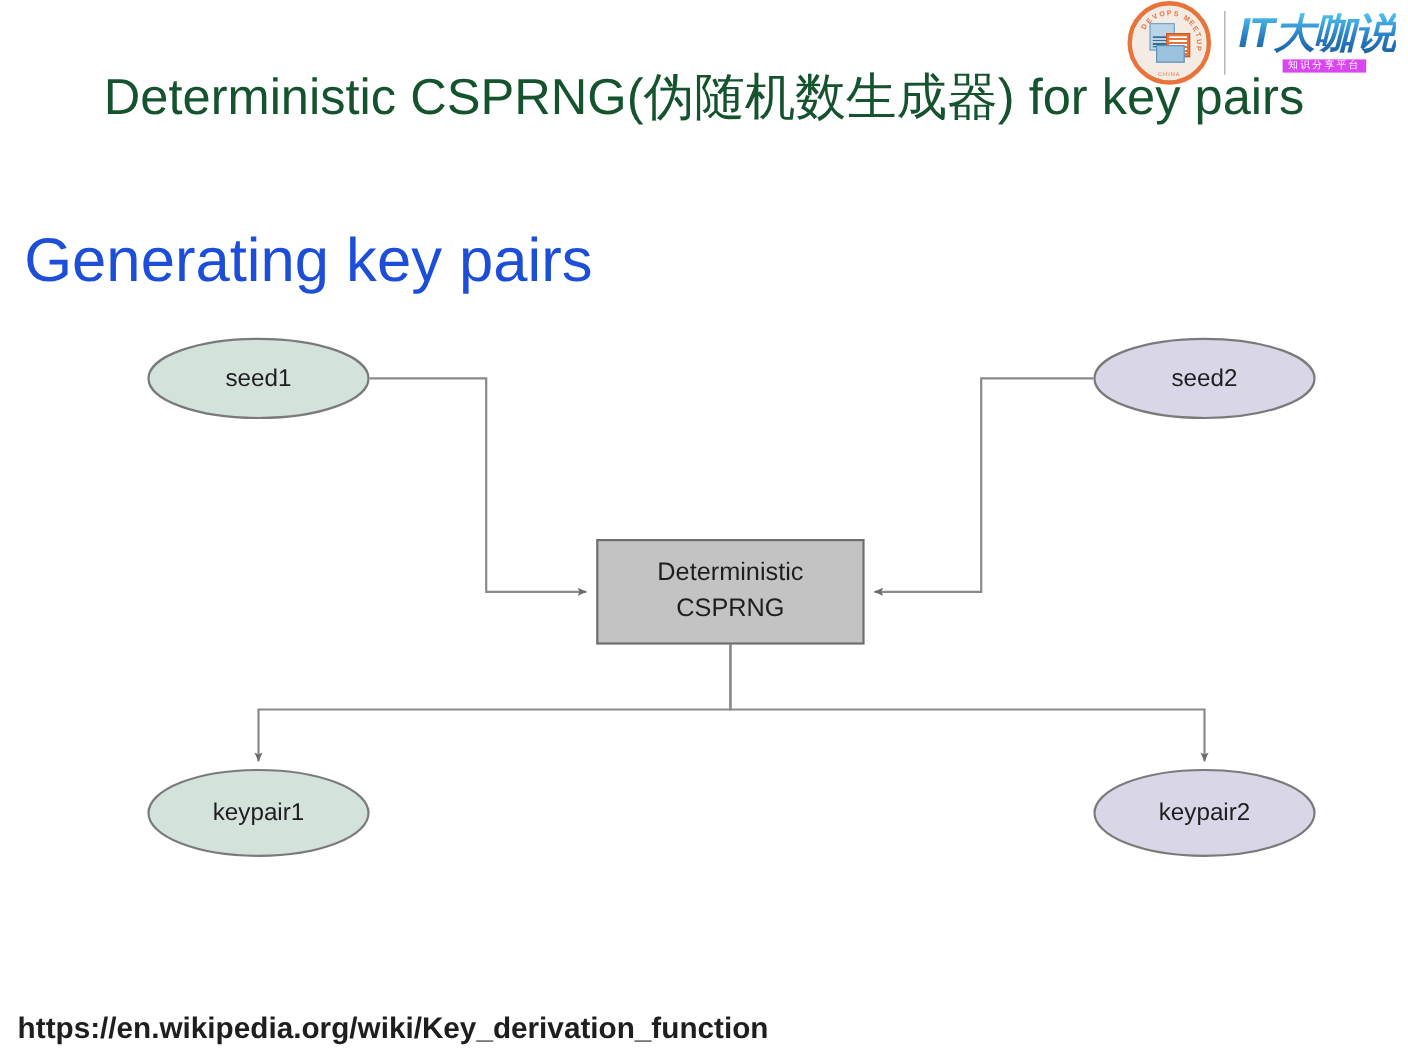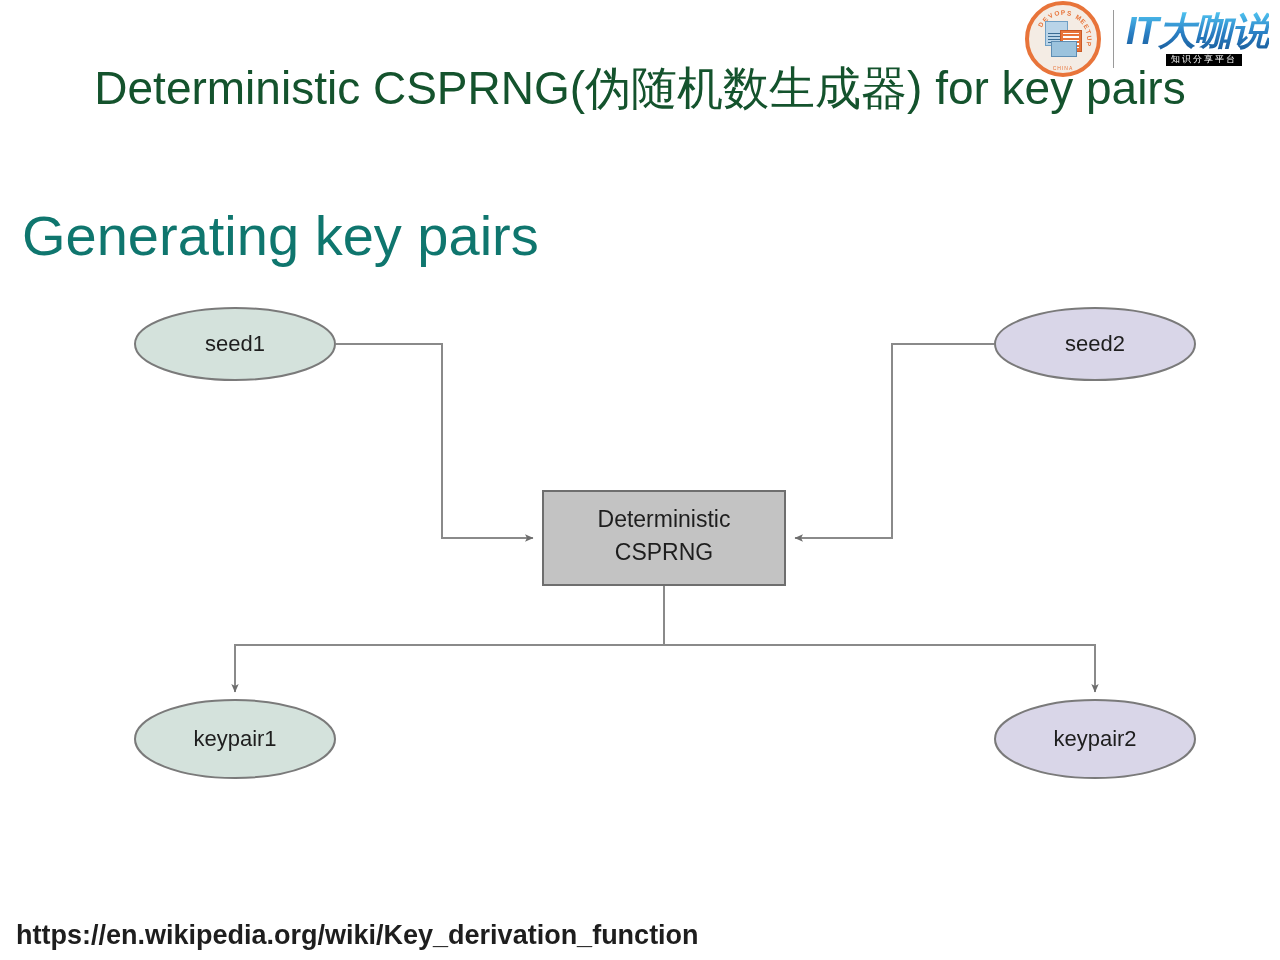--- a/index.html
+++ b/index.html
@@ -108,21 +108,21 @@
     letter-spacing: -1px;
     background: linear-gradient(180deg, #4fc3f0 0%, #2a7fc4 55%, #1a5f9e 100%);
     -webkit-background-clip: text;
     background-clip: text;
     color: transparent;
     white-space: nowrap;
   }
   #itdaka-logo .logo-sub {
     position: absolute;
     left: 40px; bottom: 4px;
-    background: #000000;
+    background: #d946ef;
     color: #ffffff;
     font-size: 9px;
     letter-spacing: 2px;
     padding: 1px 5px;
     line-height: 1.1;
     white-space: nowrap;
     margin-top: 25px;
   }
 
   
@@ -139,21 +139,21 @@
     line-height: 1.15;
   }
 
   
   #figure-heading {
     position: absolute;
     left: 22px;
     top: 208px;
     font-size: 56px;
     font-weight: 400;
-    color: #0f766e;
+    color: #1d4ed8;
     line-height: 1;
     white-space: nowrap;
   }
 
   
   #diagram {
     position: absolute;
     left: 0;
     top: 0;
     width: 1280px;

